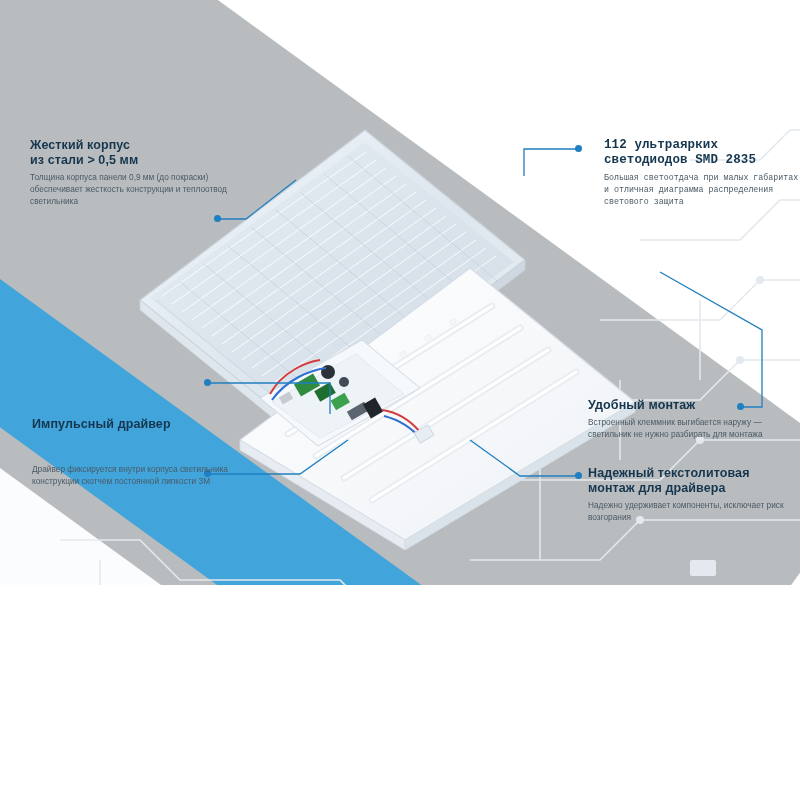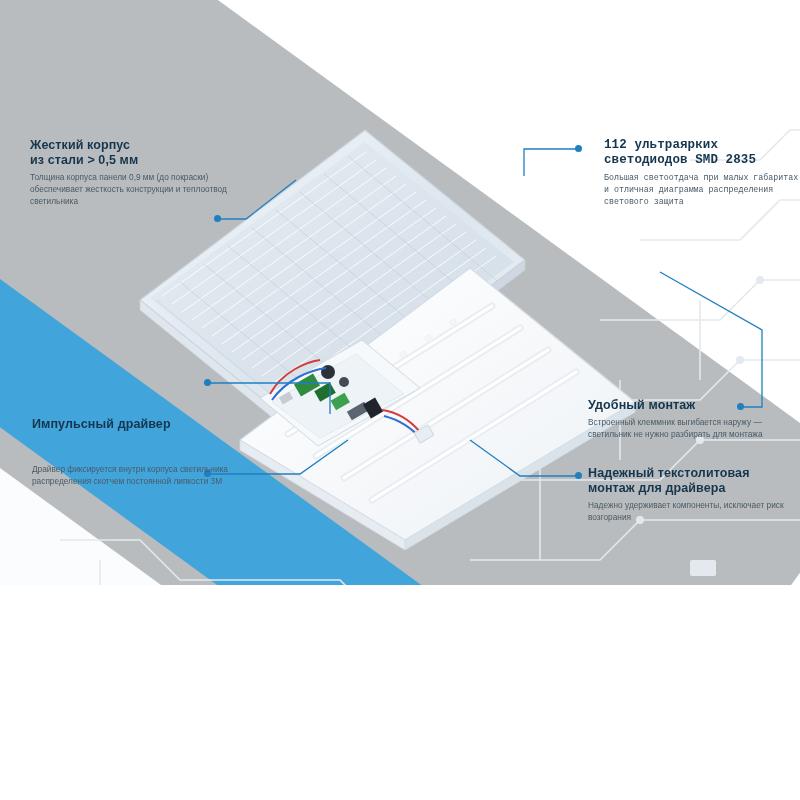--- a/index.html
+++ b/index.html
@@ -307,21 +307,21 @@
       <span>светодиодов SMD 2835</span>
     </div>
     <p class="c-body">Большая светоотдача при малых габаритах и отличная диаграмма распределения светового защита</p>
   </div>
 
   <div class="callout left" style="left:32px; top:373px;margin-top:44px;">
     <div class="c-title">Импульсный драйвер</div>
   </div>
 
   <div class="callout left" style="left:32px; top:464px;">
-    <p class="c-body">Драйвер фиксируется внутри корпуса светильника распределения скотчем постоянной липкости 3М</p>
+    <p class="c-body">Драйвер фиксируется внутри корпуса светильника конструкции скотчем постоянной липкости 3М</p>
   </div>
 
   <div class="callout right" style="left:588px; top:398px;">
     <div class="c-title">Удобный монтаж</div>
     <p class="c-body">Встроенный клеммник выгибается наружу — светильник не нужно разбирать для монтажа</p>
   </div>
 
   <div class="callout right" style="left:588px; top:466px;">
     <div class="c-title">
       <span>Надежный текстолитовая</span><br>

